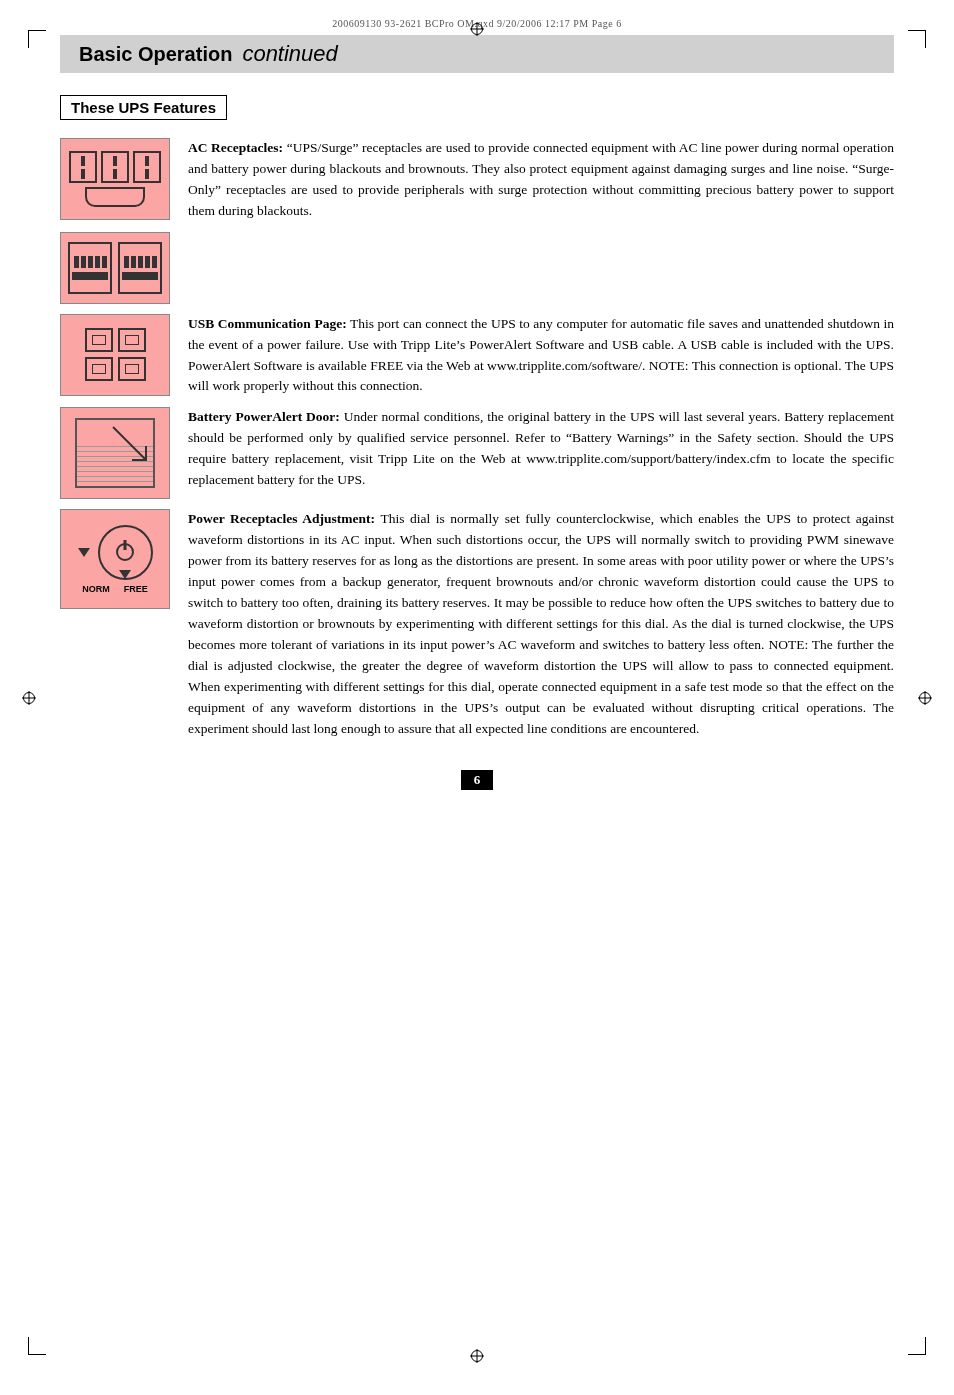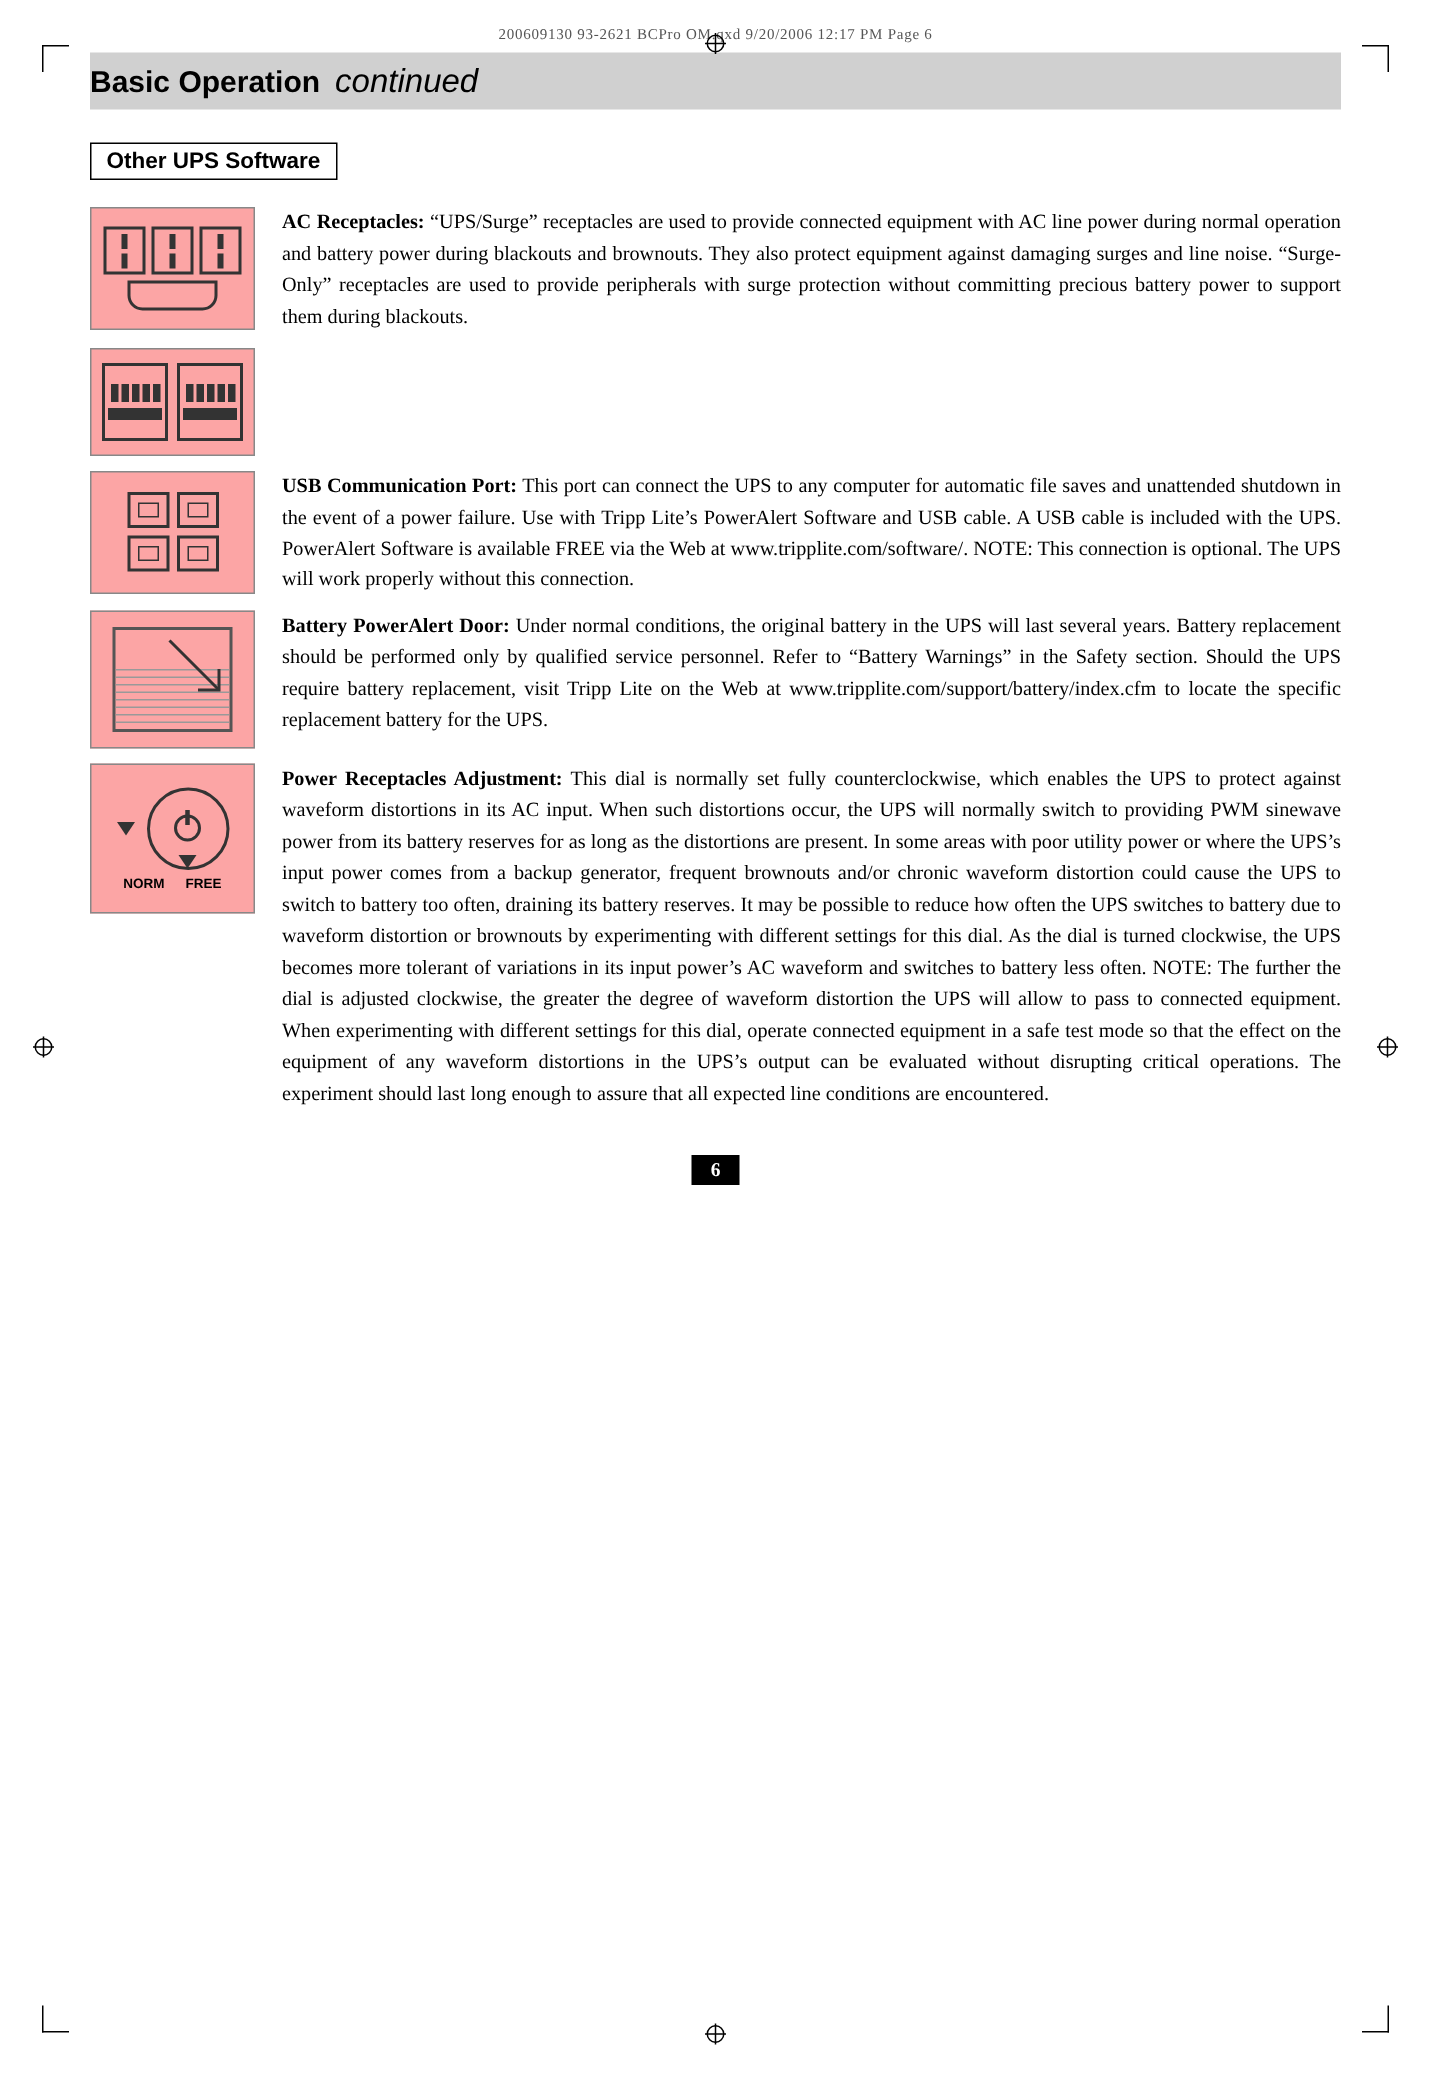--- a/index.html
+++ b/index.html
@@ -90,21 +90,21 @@
     .cross-left {
       position: absolute;
       left: 22px;
       top: 50%;
       transform: translateY(-50%);
     }
 
     
     .section-header {
       background: #d0d0d0;
-      padding: 6px 0;
+      padding: 6px 19px;
       margin-bottom: 22px;
       display: flex;
       align-items: baseline;
       gap: 10px;
     }
     .section-title-bold {
       font-size: 20px;
       font-weight: bold;
       font-family: Arial, sans-serif;
     }
@@ -404,21 +404,21 @@
   
   <div class="print-header">200609130 93-2621 BCPro OM.qxd   9/20/2006  12:17 PM   Page 6</div>
 
   
   <div class="section-header">
     <span class="section-title-bold">Basic Operation</span>
     <span class="section-title-italic">continued</span>
   </div>
 
   
-  <div class="subsection-header">Other UPS Software</div>
+  <div class="subsection-header">These UPS Features</div>
 
   
   <div class="features-container">
 
     <div class="feature-row">
       <div class="feature-icon">
         <div class="icon-ac">
           <div class="icon-ac-top">
 
             <div class="outlet-box">
@@ -485,21 +485,21 @@
             <div class="usb-port">
               <div class="usb-port-inner"></div>
             </div>
             <div class="usb-port">
               <div class="usb-port-inner"></div>
             </div>
           </div>
         </div>
       </div>
       <div class="feature-text">
-        <b>USB Communication Port:</b>
+        <b>USB Communication Page:</b>
         <span>This port can connect the UPS to any computer for automatic file saves and unattended shutdown in the event of a power failure. Use with Tripp Lite’s PowerAlert Software and USB cable. A USB cable is included with the UPS. PowerAlert Software is available FREE via the Web at www.tripplite.com/software/. NOTE: This connection is optional. The UPS will work properly without this connection.</span>
       </div>
     </div>
 
     <div class="feature-row">
       <div class="feature-icon">
         <div class="icon-battery">
           <div class="battery-body">
             <div class="battery-lines">
               <div class="battery-line"></div>

